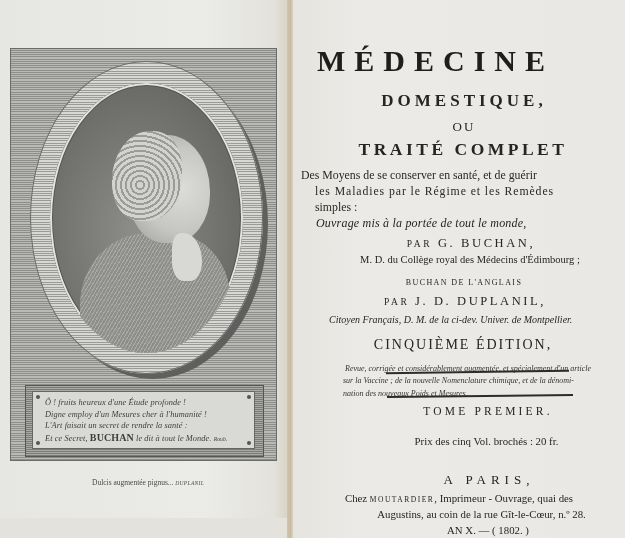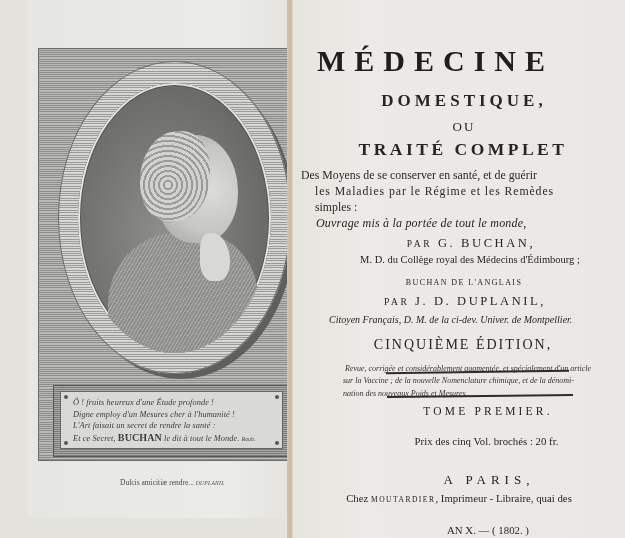--- a/index.html
+++ b/index.html
@@ -7,21 +7,20 @@
     width:625px; height:538px; overflow:hidden; position:relative;
     background:#e4e2dc;
     font-family:"Liberation Serif","DejaVu Serif",serif;
   }
   .spread { position:absolute; inset:0; }
 
   
   .left-page {
     position:absolute; left:0; top:0; width:290px; height:518px;
     background:linear-gradient(90deg,#e6e6e3 0%,#ebebe8 70%,#e3e2dd 94%,#d8d2c4 100%);
-    margin-left:28px;
   }
   .plate {
     position:absolute; left:10px; top:48px; width:267px; height:413px;
     background:repeating-linear-gradient(0deg,#8d8d8b 0px,#8d8d8b 1px,#b9b9b6 1px,#b9b9b6 2.2px);
     border:1px solid #6b6b69;
     box-sizing:border-box;
   }
   .oval-frame {
     position:absolute; left:19px; top:12px; width:233px; height:313px;
     border-radius:50%;
@@ -149,21 +148,21 @@
           <span class="stud" style="right:3px;top:3px"></span>
           <span class="stud" style="left:3px;bottom:3px"></span>
           <span class="stud" style="right:3px;bottom:3px"></span>
           <div class="plaque-line">Ô ! fruits heureux d'une Étude profonde !</div>
           <div class="plaque-line">Digne employ d'un Mesures cher à l'humanité !</div>
           <div class="plaque-line">L'Art faisait un secret de rendre la santé :</div>
           <div class="plaque-line"><span>Et ce Secret, </span><span class="caps">BUCHAN</span><span> le dit à tout le Monde.</span> <span class="sig">Roub.</span></div>
         </div>
       </div>
     </div>
-    <div class="plate-caption"><span>Dulcis amicitiæ rendre... </span><span class="small">DUPLANIL</span></div>
+    <div class="plate-caption"><span>Dulcis augmentée pignus... </span><span class="small">DUPLANIL</span></div>
   </div>
 
   <div class="gutter"></div>
 
   <div class="right-page">
     <div class="stain" style="left:186px;top:148px;width:3px;height:3px"></div>
     <div class="stain" style="left:232px;top:147px;width:3px;height:3px"></div>
 
     <div class="rp-line t-main" style="left:24px">MÉDECINE</div>
     <div class="rp-line center t-sub1">DOMESTIQUE,</div>
@@ -187,16 +186,17 @@
     <div class="rp-line ed-desc e1">Revue, corrigée et considérablement augmentée, et spécialement d'un article</div>
     <div class="rp-line ed-desc e2">sur la Vaccine ; de la nouvelle Nomenclature chimique, et de la dénomi-</div>
     <div class="rp-line ed-desc e3">nation des nouveaux Poids et Mesures.</div>
 
     <div class="rule rule1"></div>
     <div class="rp-line center t-tome">TOME PREMIER.</div>
     <div class="rule rule2"></div>
     <div class="rp-line center t-prix">Prix des cinq Vol. brochés : 20 fr.</div>
 
     <div class="rp-line center t-paris">A PARIS,</div>
-    <div class="rp-line t-chez"><span>Chez </span><span class="sm">MOUTARDIER</span><span>, Imprimeur - Libraire, quai des</span></div>
+    <div class="rp-line t-chez"><span>Chez </span><span class="sm">MOUTARDIER</span><span>, Imprimeur - Ouvrage, quai des</span></div>
+    <div class="rp-line center t-aug">Augustins, au coin de la rue Gît-le-Cœur, n.º 28.</div>
     <div class="rp-line center t-an">AN X. — ( 1802. )</div>
   </div>
 </div>
 
 </body></html>

